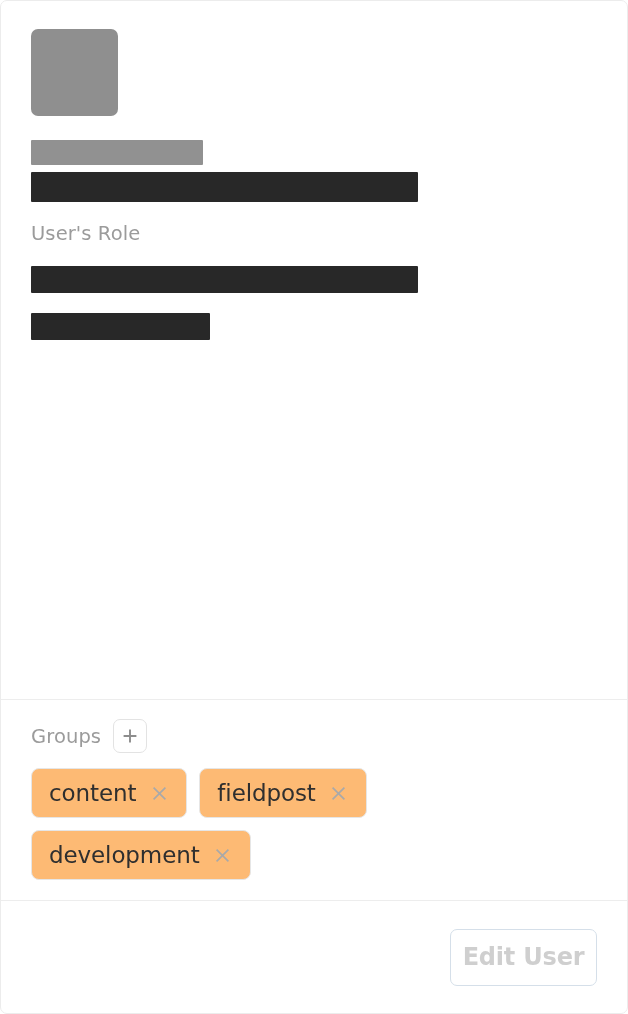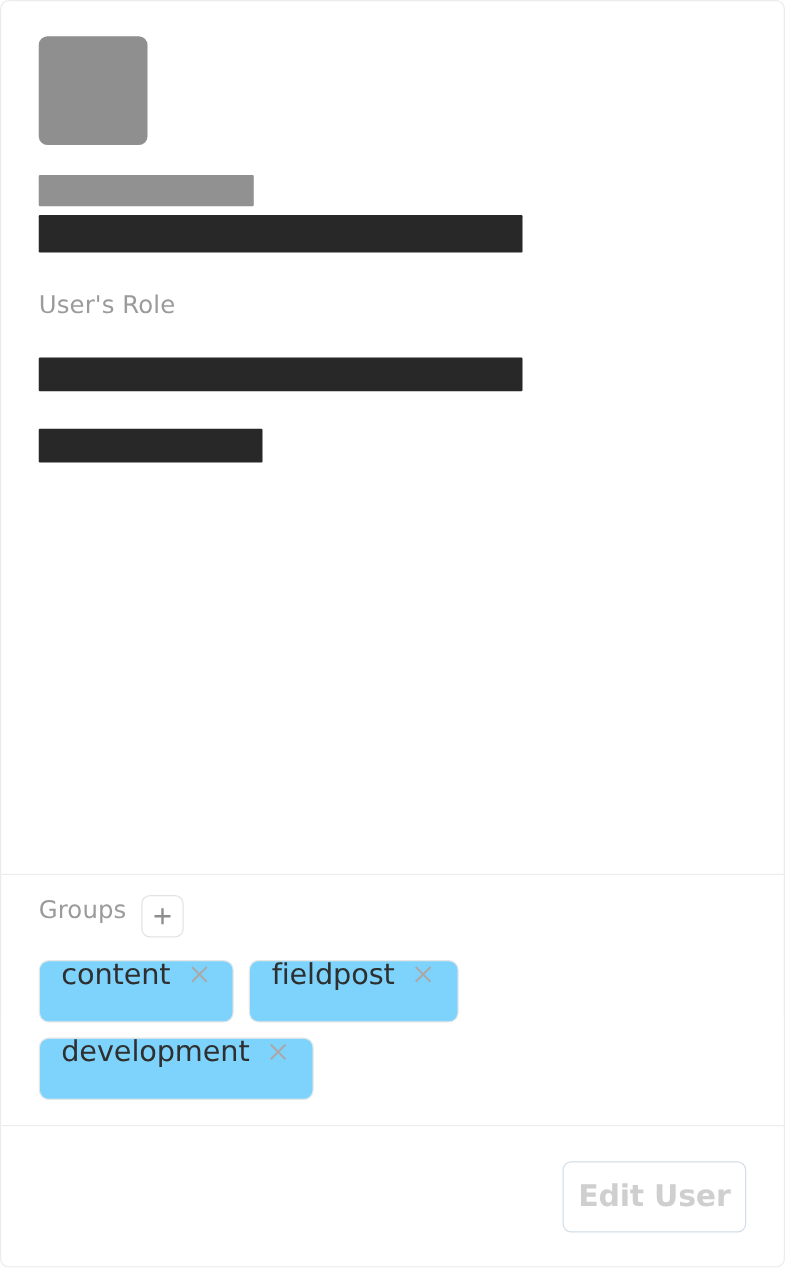--- a/index.html
+++ b/index.html
@@ -55,21 +55,21 @@
     height: 25px;
     margin-top: 24px;
   }
   .redaction-username {
     width: 387px;
     height: 30px;
     margin-top: 7px;
   }
 
   .field {
-    margin-top: 30px;
+    margin-top: 20px;
   }
   .field-label {
     font-size: 19.5px;
     color: #9b9b9b;
     line-height: 1.25;
     letter-spacing: 0.1px;
   }
   .field-value {
     font-size: 23px;
     font-weight: bold;
@@ -93,20 +93,21 @@
   .groups-section {
     flex: 0 0 auto;
     box-sizing: border-box;
     border-top: 1px solid #ededed;
     border-bottom: 1px solid #ededed;
     padding: 16px 30px 20px 30px;
   }
 
   .groups-head {
     display: flex;
+    align-items: center;
     gap: 12px;
     height: 40px;
   }
   .groups-label {
     font-size: 19.5px;
     color: #9b9b9b;
     letter-spacing: 0.1px;
   }
   .add-group-button {
     width: 34px;
@@ -127,22 +128,23 @@
     display: flex;
     flex-wrap: wrap;
     gap: 12px;
     margin-top: 12px;
   }
   .chip {
     box-sizing: border-box;
     height: 50px;
     border: 1px solid #e6e6e6;
     border-radius: 8px;
-    background: #7dd3fc;
-    display: flex;
+    background: #fdba74;
+    display: flex;
+    align-items: center;
     gap: 13px;
     padding: 0 17px;
   }
   .chip-label {
     font-size: 23px;
     color: #2f2f2f;
     letter-spacing: -0.1px;
     line-height: 1;
   }
   .chip-remove {

